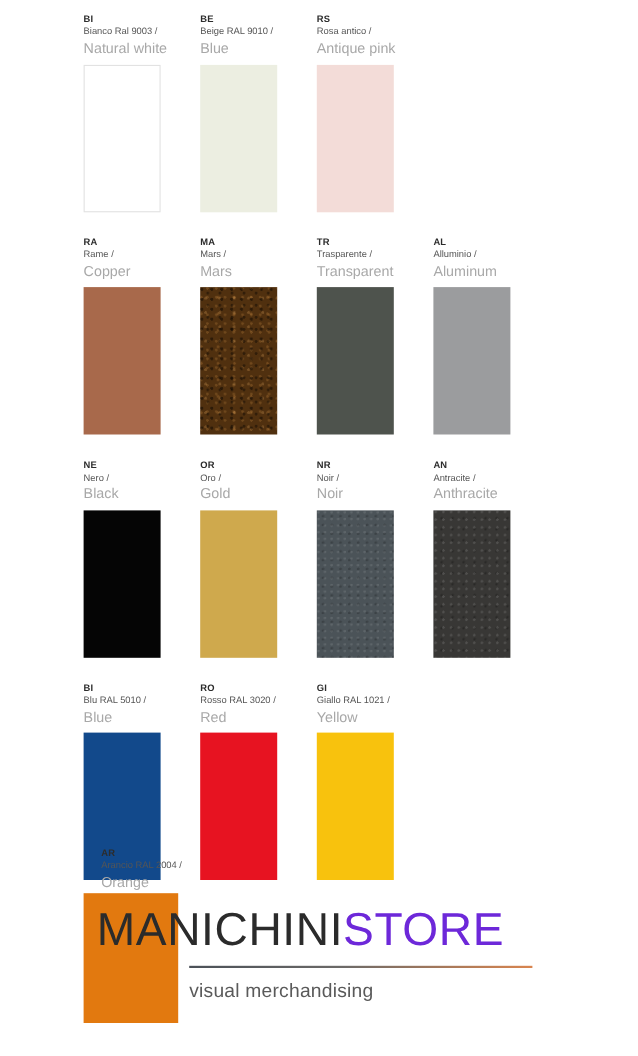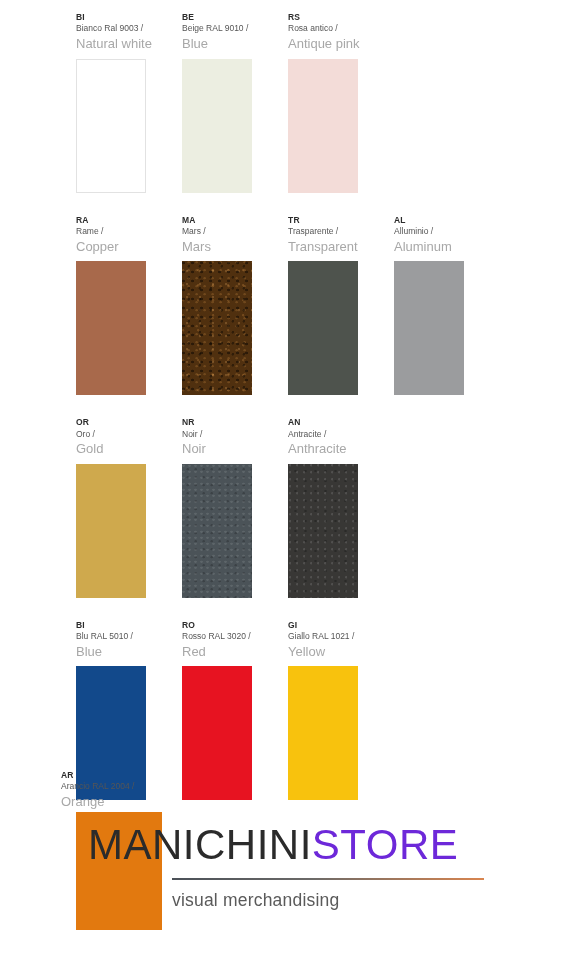--- a/index.html
+++ b/index.html
@@ -89,21 +89,21 @@
   }
   .swatch.textured-brun {
     background-image:
       radial-gradient(circle at 22% 28%, rgba(255,255,255,.08) 0 1.1px, transparent 1.5px),
       radial-gradient(circle at 68% 72%, rgba(0,0,0,.22) 0 1.1px, transparent 1.5px),
       radial-gradient(circle at 48% 48%, rgba(120,130,70,.25) 0 1px, transparent 1.4px);
     background-size: 7px 7px, 9px 9px, 12px 12px;
   }
   .lastrow {
     position: absolute;
-    left: 61px;
+    left: 92px;
     top: 770px;
     width: 70px;
   }
   .logo-wrap {
     position: absolute;
     left: 76px;
     top: 812px;
     width: 420px;
     height: 118px;
   }
@@ -197,20 +197,26 @@
       <div class="cell">
         <div class="code">AL</div>
         <div class="name-it">Alluminio /</div>
         <div class="name-en">Aluminum</div>
         <div class="swatch" style="background: rgb(155, 156, 158);"></div>
       </div>
     </div>
 
     <div class="row">
       <div class="cell">
+        <div class="code">NE</div>
+        <div class="name-it">Nero /</div>
+        <div class="name-en">Black</div>
+        <div class="swatch" style="background: rgb(5, 5, 5);"></div>
+      </div>
+      <div class="cell">
         <div class="code">OR</div>
         <div class="name-it">Oro /</div>
         <div class="name-en">Gold</div>
         <div class="swatch" style="background: rgb(207, 169, 77);"></div>
       </div>
       <div class="cell">
         <div class="code">NR</div>
         <div class="name-it">Noir /</div>
         <div class="name-en">Noir</div>
         <div class="swatch textured-noir" style="background-color: rgb(75, 83, 88);"></div>

